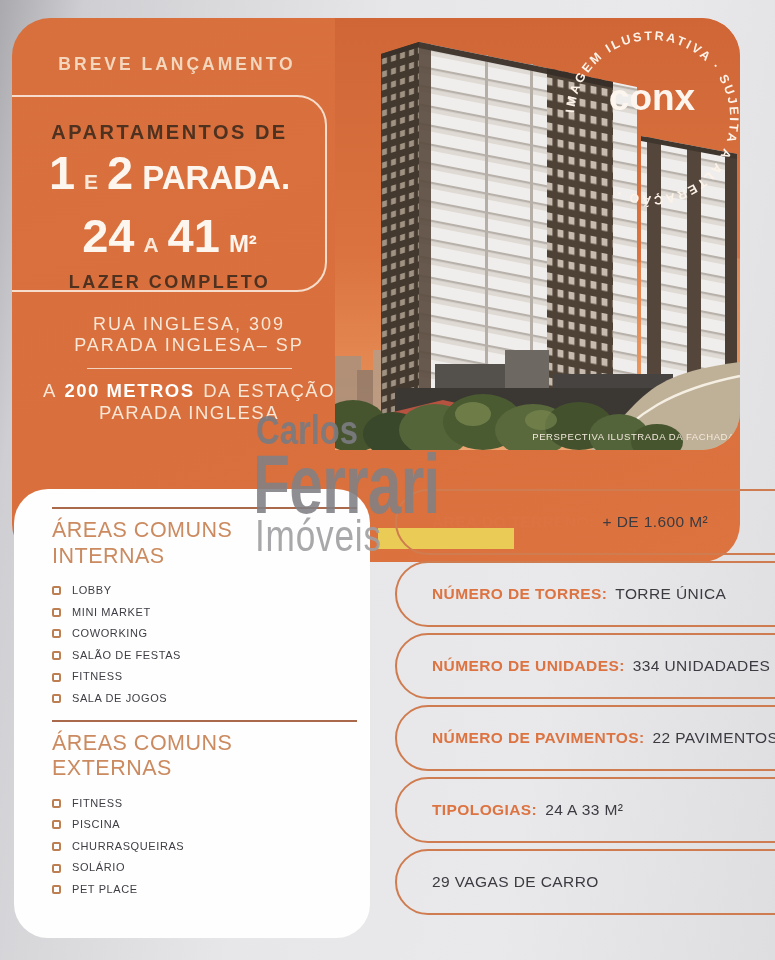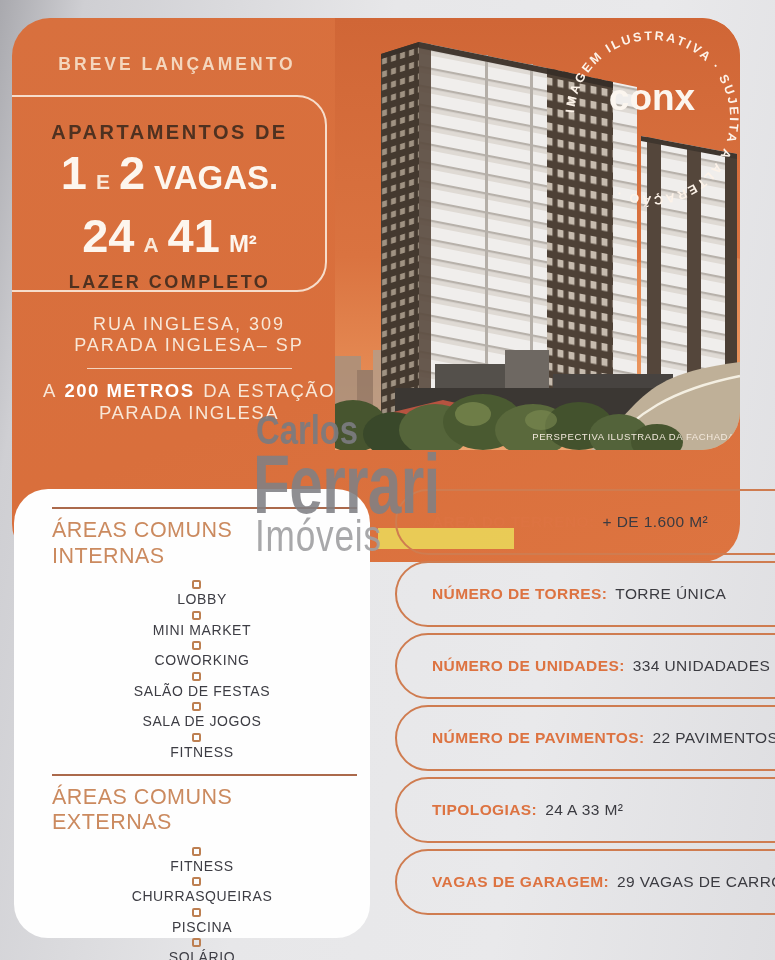--- a/index.html
+++ b/index.html
@@ -54,22 +54,22 @@
        background:rgba(237,233,95,.75);z-index:2;}
   
   .card{
     position:absolute;left:14px;top:489px;width:356px;height:449px;z-index:1;
     background:#fefefe;border-radius:34px;box-sizing:border-box;padding:18px 18px 0 25px;
   }
   .card-rule{width:305px;border-top:2px solid rgba(156,79,44,.85);margin:0 0 9px 13px;}
   .card-rule.mid{margin-top:10px;margin-bottom:9px;}
   .card-heading{margin-left:13px;font-size:21.5px;line-height:25.5px;letter-spacing:.5px;color:#cb8a5f;}
   .amenity-list{list-style:none;margin:11px 0 0 13px;padding:0;}
-  .amenity-list li{display:flex;align-items:center;font-size:14px;line-height:21.6px;
-      letter-spacing:.6px;color:#3d3d44;flex-direction:column;}
+  .amenity-list li{display:flex;align-items:center;font-size:11px;line-height:21.6px;
+      letter-spacing:.6px;color:#3d3d44;}
   .bullet{width:9px;height:9px;border:2px solid #bd7f51;border-radius:2px;margin-right:11px;
       flex-shrink:0;box-sizing:border-box;background:transparent;}
   
   .pills{position:absolute;left:395px;top:489px;width:420px;z-index:3;}
   .pill{
     height:66px;margin-bottom:6px;border:2px solid #cf7c50;border-radius:33px;
     display:flex;align-items:center;padding-left:35px;box-sizing:border-box;background:transparent;
   }
   .pill-label{font-size:15.5px;font-weight:700;letter-spacing:.4px;color:#dd7341;margin-right:8px;white-space:nowrap;}
   .pill-value{font-size:15.5px;letter-spacing:.4px;color:#3b3b41;white-space:nowrap;}
@@ -82,21 +82,21 @@
   <div class="hero">
     <div class="hero-left">
       <div class="ribbon">BREVE LANÇAMENTO</div>
 
       <div class="outline-box">
         <div class="offer-line1">APARTAMENTOS DE</div>
         <div class="big-line">
           <span class="n">1</span>
           <span class="conj">E</span>
           <span class="n">2</span>
-          <span class="suffix">VAGAS.</span>
+          <span class="suffix">PARADA.</span>
         </div>
         <div class="big-line">
           <span class="n">24</span>
           <span class="conj">A</span>
           <span class="n">41</span>
           <span class="unit">M²</span>
         </div>
         <div class="offer-line4">LAZER COMPLETO</div>
       </div>
 
@@ -233,44 +233,44 @@
       <li>
           <span class="bullet"></span>
           <span>COWORKING</span>
         </li>
       <li>
           <span class="bullet"></span>
           <span>SALÃO DE FESTAS</span>
         </li>
       <li>
           <span class="bullet"></span>
+          <span>FITNESS</span>
+        </li>
+      <li>
+          <span class="bullet"></span>
           <span>SALA DE JOGOS</span>
-        </li>
-      <li>
-          <span class="bullet"></span>
-          <span>FITNESS</span>
         </li>
     </ul>
     <div class="card-rule mid"></div>
     <div class="card-heading">
       <div>ÁREAS COMUNS</div>
       <div>EXTERNAS</div>
     </div>
     <ul class="amenity-list">
       <li>
           <span class="bullet"></span>
           <span>FITNESS</span>
         </li>
       <li>
           <span class="bullet"></span>
+          <span>PISCINA</span>
+        </li>
+      <li>
+          <span class="bullet"></span>
           <span>CHURRASQUEIRAS</span>
-        </li>
-      <li>
-          <span class="bullet"></span>
-          <span>PISCINA</span>
         </li>
       <li>
           <span class="bullet"></span>
           <span>SOLÁRIO</span>
         </li>
       <li>
           <span class="bullet"></span>
           <span>PET PLACE</span>
         </li>
     </ul>
@@ -291,21 +291,20 @@
     </div>
     <div class="pill">
       <span class="pill-label">NÚMERO DE PAVIMENTOS:</span>
       <span class="pill-value">22 PAVIMENTOS</span>
     </div>
     <div class="pill">
       <span class="pill-label">TIPOLOGIAS:</span>
       <span class="pill-value">24 A 33 M²</span>
     </div>
     <div class="pill">
-      <span class="pill-label">VAGAS DE GARAGEM:</span>
       <span class="pill-value">29 VAGAS DE CARRO</span>
     </div>
   </div>
 
   <div class="watermark">
     <div class="wm1">Carlos</div>
     <div class="wm2">Ferrari</div>
     <div class="wm3">Imóveis</div>
   </div>
 

